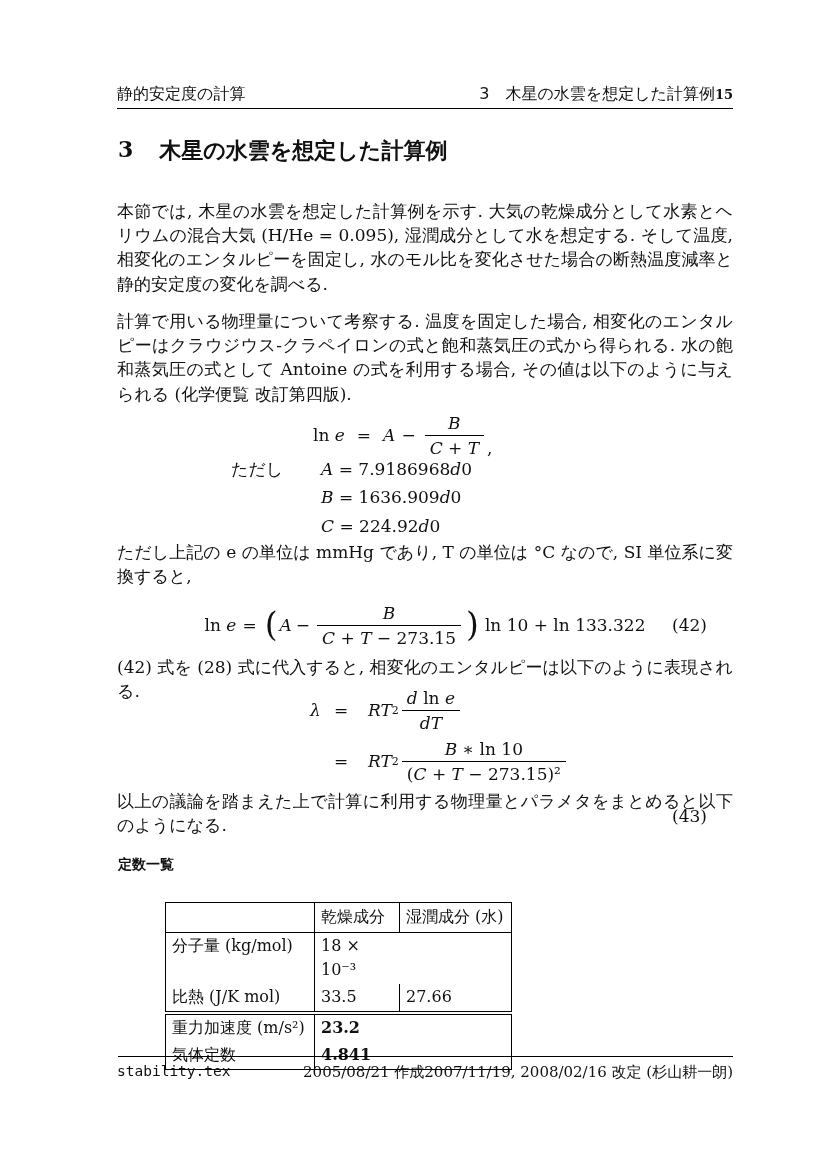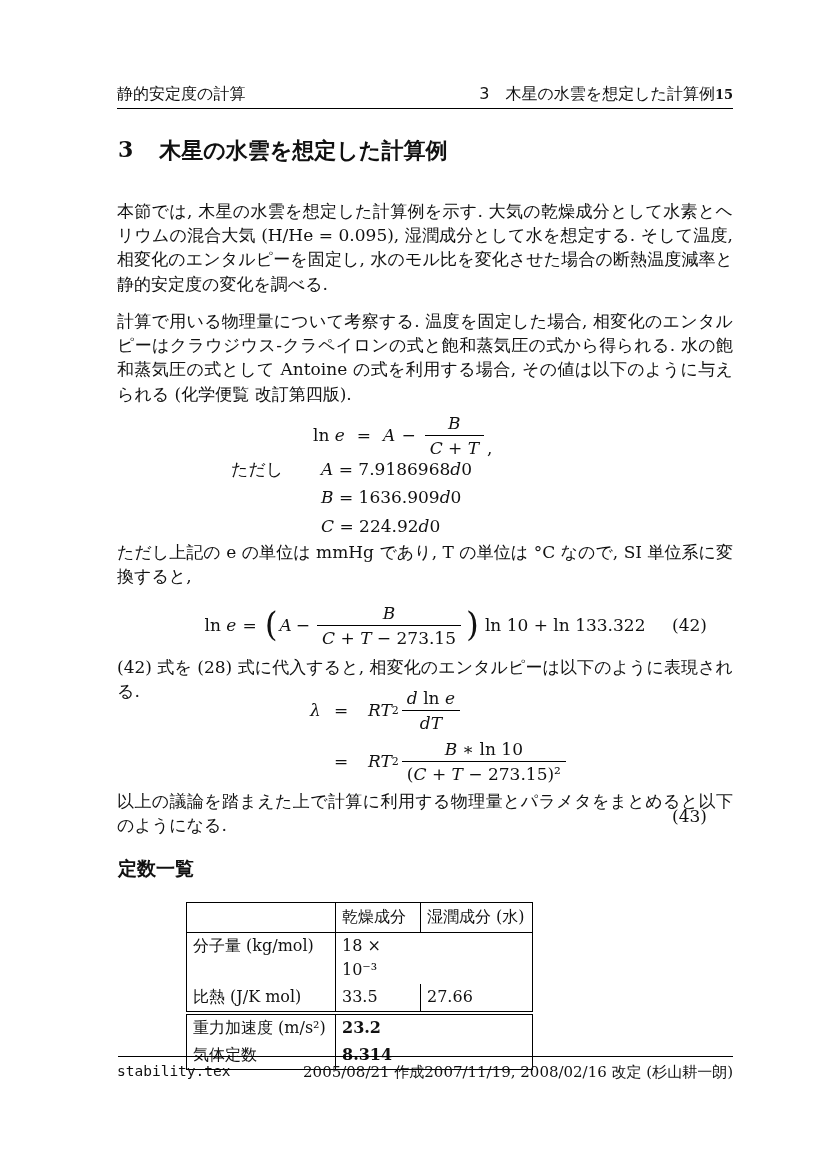--- a/index.html
+++ b/index.html
@@ -55,22 +55,22 @@
   .eq43{top:688px;left:0;width:616px;}
   .eq43 .row{display:flex;align-items:center;padding-left:193px;}
   .eq43 .row1{height:44px;}
   .eq43 .row2{height:50px;margin-top:4px;}
   .eq43 .lam{width:24px;}
   .eq43 .rel{width:34px;text-align:left;}
   .eq43 .eqnum{top:118px;}
 
   
   .consttitle{top:856px;left:1px;font-family:"DejaVu Sans","Liberation Sans",sans-serif;
-    font-weight:bold;font-size:19px;}
-  .ctable{top:902px;left:48px;width:403px;font-size:16px;margin-left:21px;}
+    font-weight:bold;font-size:14px;}
+  .ctable{top:902px;left:48px;width:403px;font-size:16px;}
   .tbox{border:1px solid #000;box-sizing:border-box;width:347px;}
   .tbox2{margin-top:2px;}
   .trow{display:flex;}
   .cell{box-sizing:border-box;padding:1px 6px 2px;line-height:24px;}
   .c1{width:148px;}
   .c2{width:85px;}
   .c3{flex:1;}
   .c2b{flex:1;font-weight:bold;}
   .vline{border-left:1px solid #000;}
   .throw{border-bottom:1px solid #000;}
@@ -194,21 +194,21 @@
         <span class="cell c3 vline">27.66</span>
       </div>
     </div>
     <div class="tbox tbox2">
       <div class="trow">
         <span class="cell c1">重力加速度 (m/s²)</span>
         <span class="cell c2b vline">23.2</span>
       </div>
       <div class="trow">
         <span class="cell c1">気体定数</span>
-        <span class="cell c2b vline">8.314</span>
+        <span class="cell c2b vline">4.841</span>
       </div>
     </div>
   </div>
 
   <div class="abs footrule"></div>
   <div class="abs footrow">
     <span class="foot-left">stability.tex</span>
     <span>2005/08/21 作成2007/11/19, 2008/02/16 改定 (杉山耕一朗)</span>
   </div>
 

